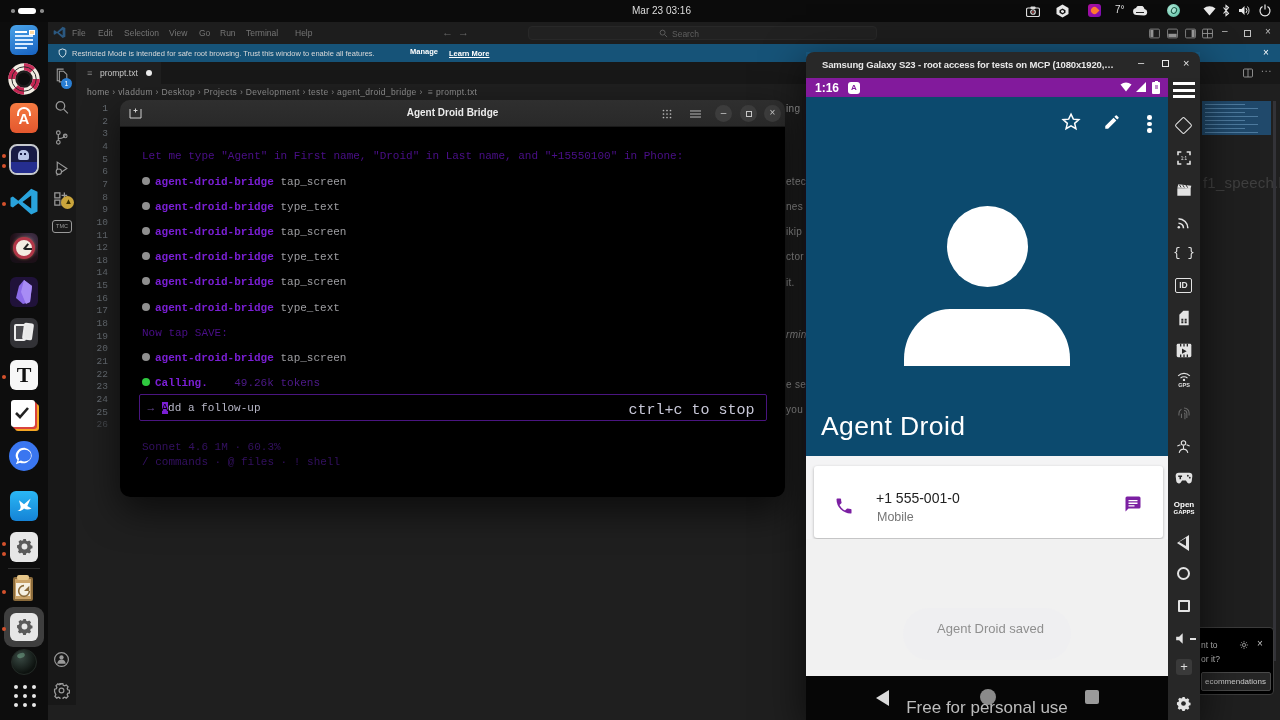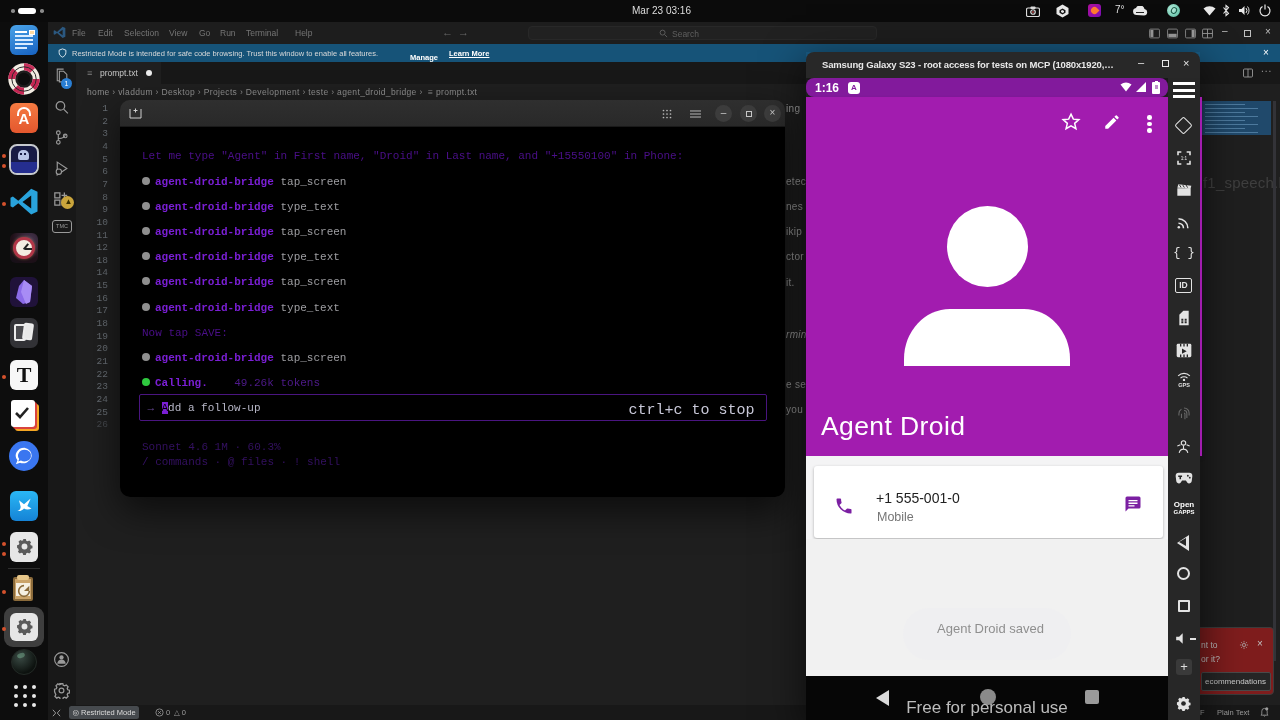--- a/index.html
+++ b/index.html
@@ -114,22 +114,22 @@
       </svg>
     <span class="abs" style="left:1174px;top:3px;color:#c0c0c0;font-size:10px;">–</span>
     <span class="abs" style="left:1196px;top:8px;width:7px;height:7px;border:1.3px solid #c0c0c0;"></span>
     <span class="abs" style="left:1217px;top:4px;color:#c0c0c0;font-size:10px;">×</span>
   </div>
 
   <div class="abs" style="left:0;top:22px;width:1232px;height:18px;background:#165378;color:#d9d9d9;font-size:7.5px;">
     <svg class="abs" style="left:10px;top:4px" width="9" height="10" viewBox="0 0 24 26">
         <path fill="none" stroke="#dce8f0" stroke-width="2.6" d="M12 2 3 5.5v6.5c0 5.5 3.8 9.8 9 12 5.2-2.2 9-6.5 9-12V5.5z"></path>
       </svg>
-      <span class="abs" style="left:24px;top:5px;">Restricted Mode is intended for safe code browsing. Trust this window to enable all features.</span>
-    <span class="abs" style="left:362px;top:9px;font-weight:bold;color:#fff;">Manage</span>
+      <span class="abs" style="left:24px;top:5px;">Restricted Mode is intended for safe root browsing. Trust this window to enable all features.</span>
+    <span class="abs" style="left:362px;top:3px;font-weight:bold;color:#fff;">Manage</span>
     <span class="abs" style="left:401px;top:5px;font-weight:bold;text-decoration:underline;color:#fff;">Learn More</span>
     <span class="abs" style="left:1215px;top:3px;color:#fff;font-size:10px;">×</span>
   </div>
 
   <div class="abs" style="left:28px;top:40px;width:1204px;height:22px;background:#181818;">
     <div class="abs" style="left:0;top:0;width:85px;height:22px;background:#1f1f1f;color:#c8c8c8;">
       <span class="abs" style="left:11px;top:6px;color:#7f7f7f;font-size:9px;">≡</span>
       <span class="abs" style="left:24px;top:6px;font-size:8.5px;">prompt.txt</span>
       <div class="abs" style="left:70px;top:8px;width:6px;height:6px;border-radius:50%;background:#ededed;"></div>
     </div>
@@ -225,40 +225,22 @@
       <div class="frag" style="top: 75px;">etec</div>
       <div class="frag" style="top: 100px;">nes</div>
       <div class="frag" style="top: 125px;">ikip</div>
       <div class="frag" style="top: 150px;">ctor</div>
       <div class="frag" style="top: 176px;">it.</div>
       <div class="frag" style="top: 228px; font-style: italic;">rmin</div>
       <div class="frag" style="top: 278px;">e se</div>
       <div class="frag" style="top: 303px;">you</div>
     </div>
 
-  <div class="abs" style="left:0;top:683px;width:1232px;height:15px;background:#181818;color:#9d9d9d;font-size:7.5px;">
-    <svg class="abs" style="left:4px;top:3.5px" width="9" height="8" viewBox="0 0 22 20">
-        <path fill="none" stroke="#9d9d9d" stroke-width="2.4" d="M2 2l7 8-7 8M20 2l-7 8 7 8"></path>
-      </svg>
-    <span class="abs" style="left:21px;top:1px;width:70px;height:13px;background:#464a4e;border-radius:2.5px;color:#dcdcdc;text-align:center;line-height:13px;">◎ Restricted Mode</span>
-    <svg class="abs" style="left:107px;top:3px" width="9" height="9" viewBox="0 0 20 20">
-        <circle cx="10" cy="10" r="8" fill="none" stroke="#9d9d9d" stroke-width="1.8"></circle>
-        <path stroke="#9d9d9d" stroke-width="1.8" d="m7 7 6 6M13 7l-6 6"></path>
-      </svg>
-    <span class="abs" style="left:118px;top:2.5px;">0</span>
-    <span class="abs" style="left:126px;top:2.5px;">△ 0</span>
-    <span class="abs" style="left:1152px;top:2.5px;">F</span>
-    <span class="abs" style="left:1169px;top:2.5px;">Plain Text</span>
-    <svg class="abs" style="left:1212px;top:2px" width="9" height="10" viewBox="0 0 20 22">
-        <path fill="none" stroke="#9d9d9d" stroke-width="1.8" d="M4 16V9a6 6 0 0 1 12 0v7l2 2H2zM8 19a2.5 2.5 0 0 0 4 0"></path>
-        <circle cx="15" cy="4" r="3.5" fill="#9d9d9d"></circle>
-      </svg>
-  </div>
-
-  <div class="abs" style="left:1148px;top:605px;width:78px;height:68px;background:#7f1d1d;border:1px solid #3c3c3c;border-radius:4px;">
+
+  <div class="abs" style="left:1148px;top:605px;width:78px;height:68px;background:#000000;border:1px solid #3c3c3c;border-radius:4px;">
     <span class="abs" style="left:4px;top:12px;font-size:8.5px;color:#c0c0c0;">nt to</span>
     <svg class="abs" style="left:42px;top:12px" width="10" height="10" viewBox="0 0 32 32">
         <circle cx="16" cy="16" r="5" fill="none" stroke="#b0b0b0" stroke-width="2.4"></circle>
         <path fill="none" stroke="#b0b0b0" stroke-width="2.4" d="M16 3v5M16 24v5M3 16h5M24 16h5M7 7l3.5 3.5M21.5 21.5 25 25M25 7l-3.5 3.5M10.5 21.5 7 25"></path>
       </svg>
     <span class="abs" style="left:60px;top:10px;font-size:10px;color:#c0c0c0;">×</span>
     <span class="abs" style="left:4px;top:26px;font-size:8.5px;color:#c0c0c0;">or it?</span>
     <div class="abs" style="left:4px;top:44px;width:70px;height:19px;border:1px solid #4a4a4a;background:#262626;border-radius:2px;color:#cccccc;font-size:8px;text-align:left;line-height:17px;padding-left:3px;">ecommendations</div>
   </div>
 </div>
@@ -400,20 +382,21 @@
     </div>
     <div class="abs" style="left: 8px; top: 546px; width: 32px; height: 1px; background: rgb(46, 46, 46);"></div>
   </div>
 
 <div class="abs" id="term">
   <div class="abs" style="left:0;top:0;width:665px;height:27px;background:linear-gradient(#2f2f2f,#292929);border-radius:10px 10px 0 0;border-bottom:1px solid #1a1a1a;">
     <svg class="abs" style="left:9px;top:7px" width="13" height="12" viewBox="0 0 26 24">
         <path fill="none" stroke="#cfcfcf" stroke-width="2" d="M2 4v18h22V4"></path>
         <path stroke="#cfcfcf" stroke-width="2" d="M9 7h8M13 3v8"></path>
       </svg>
+    <div class="abs" style="left:0;top:7px;width:665px;text-align:center;color:#ececec;font-size:10px;font-weight:bold;">Agent Droid Bridge</div>
     <svg class="abs" style="left:542px;top:9px" width="10" height="10" viewBox="0 0 20 20">
         <g fill="#b8b8b8">
           <circle cx="3" cy="3" r="1.7"></circle>
           <circle cx="10" cy="3" r="1.7"></circle>
           <circle cx="17" cy="3" r="1.7"></circle>
           <circle cx="3" cy="10" r="1.7"></circle>
           <circle cx="10" cy="10" r="1.7"></circle>
           <circle cx="17" cy="10" r="1.7"></circle>
           <circle cx="3" cy="17" r="1.7"></circle>
           <circle cx="10" cy="17" r="1.7"></circle>
@@ -450,34 +433,34 @@
     </div>
 </div>
 
 <div class="abs" id="phone">
   <div class="abs" style="left:0;top:0;width:394px;height:26px;background:#282828;border-radius:8px 8px 0 0;color:#e8e8e8;">
     <span class="abs" style="left:16px;top:7px;font-size:9.5px;letter-spacing:-0.15px;font-weight:bold;white-space:nowrap;">Samsung Galaxy S23 - root access for tests on MCP (1080x1920,…</span>
     <span class="abs" style="left:332px;top:4px;font-size:11px;">–</span>
     <span class="abs" style="left:356px;top:8px;width:7px;height:7px;border:1.6px solid #e8e8e8;"></span>
     <span class="abs" style="left:377px;top:5px;font-size:11px;">×</span>
   </div>
-  <div class="abs" style="left:0;top:26px;width:362px;height:19px;background:#821a9c;color:#fff;border-radius:8px;">
+  <div class="abs" style="left:0;top:26px;width:362px;height:19px;background:#821a9c;color:#fff;">
     <span class="abs" style="left:9px;top:3px;font-size:12px;font-weight:bold;">1:16</span>
     <span class="abs" style="left:42px;top:3.5px;width:12px;height:12px;background:#fff;border-radius:3px;color:#851c9e;font-size:8px;font-weight:bold;text-align:center;line-height:12px;">A</span>
     <svg class="abs" style="left:314px;top:4px" width="12" height="10" viewBox="0 0 24 20">
         <path fill="#fff" d="M1 5a18 18 0 0 1 22 0L12 19z"></path>
       </svg>
     <svg class="abs" style="left:329px;top:4px" width="12" height="10" viewBox="0 0 24 20">
         <path fill="#fff" d="M22 0v20H2z"></path>
       </svg>
     <div class="abs" style="left:346px;top:4px;width:8px;height:12px;background:#fff;border-radius:1px;"></div>
       <div class="abs" style="left:348.5px;top:2.5px;width:3px;height:2px;background:#fff;"></div>
       <div class="abs" style="left:348.5px;top:7px;width:3px;height:4px;background:#821a9c;opacity:.5;"></div>
   </div>
-  <div class="abs" style="left:0;top:45px;width:396px;height:359px;background:#a21caf;box-shadow:0 2px 3px rgba(40,0,50,.5);">
+  <div class="abs" style="left:0;top:45px;width:362px;height:359px;background:#0c4a6e;box-shadow:0 2px 3px rgba(40,0,50,.5);">
     <svg class="abs" style="left:255px;top:15px" width="20" height="20" viewBox="0 0 24 24">
         <path fill="none" stroke="#fff" stroke-width="1.8" d="M12 2.6l2.8 6 6.6.6-5 4.4 1.5 6.4-5.9-3.5-5.9 3.5 1.5-6.4-5-4.4 6.6-.6z"></path>
       </svg>
     <svg class="abs" style="left:297px;top:16px" width="18" height="18" viewBox="0 0 24 24">
         <path fill="#fff" d="M3 17.2V21h3.8L17.8 9.9l-3.7-3.7zM20.7 7a1 1 0 0 0 0-1.4l-2.3-2.3a1 1 0 0 0-1.4 0l-1.8 1.8 3.7 3.7z"></path>
       </svg>
     <div class="abs" style="left:341px;top:18px;width:4.5px;height:4.5px;border-radius:50%;background:#fff;"></div>
     <div class="abs" style="left:341px;top:24.5px;width:4.5px;height:4.5px;border-radius:50%;background:#fff;"></div>
     <div class="abs" style="left:341px;top:31px;width:4.5px;height:4.5px;border-radius:50%;background:#fff;"></div>
     <div class="abs" style="left:141px;top:109px;width:81px;height:81px;border-radius:50%;background:#fff;"></div>

